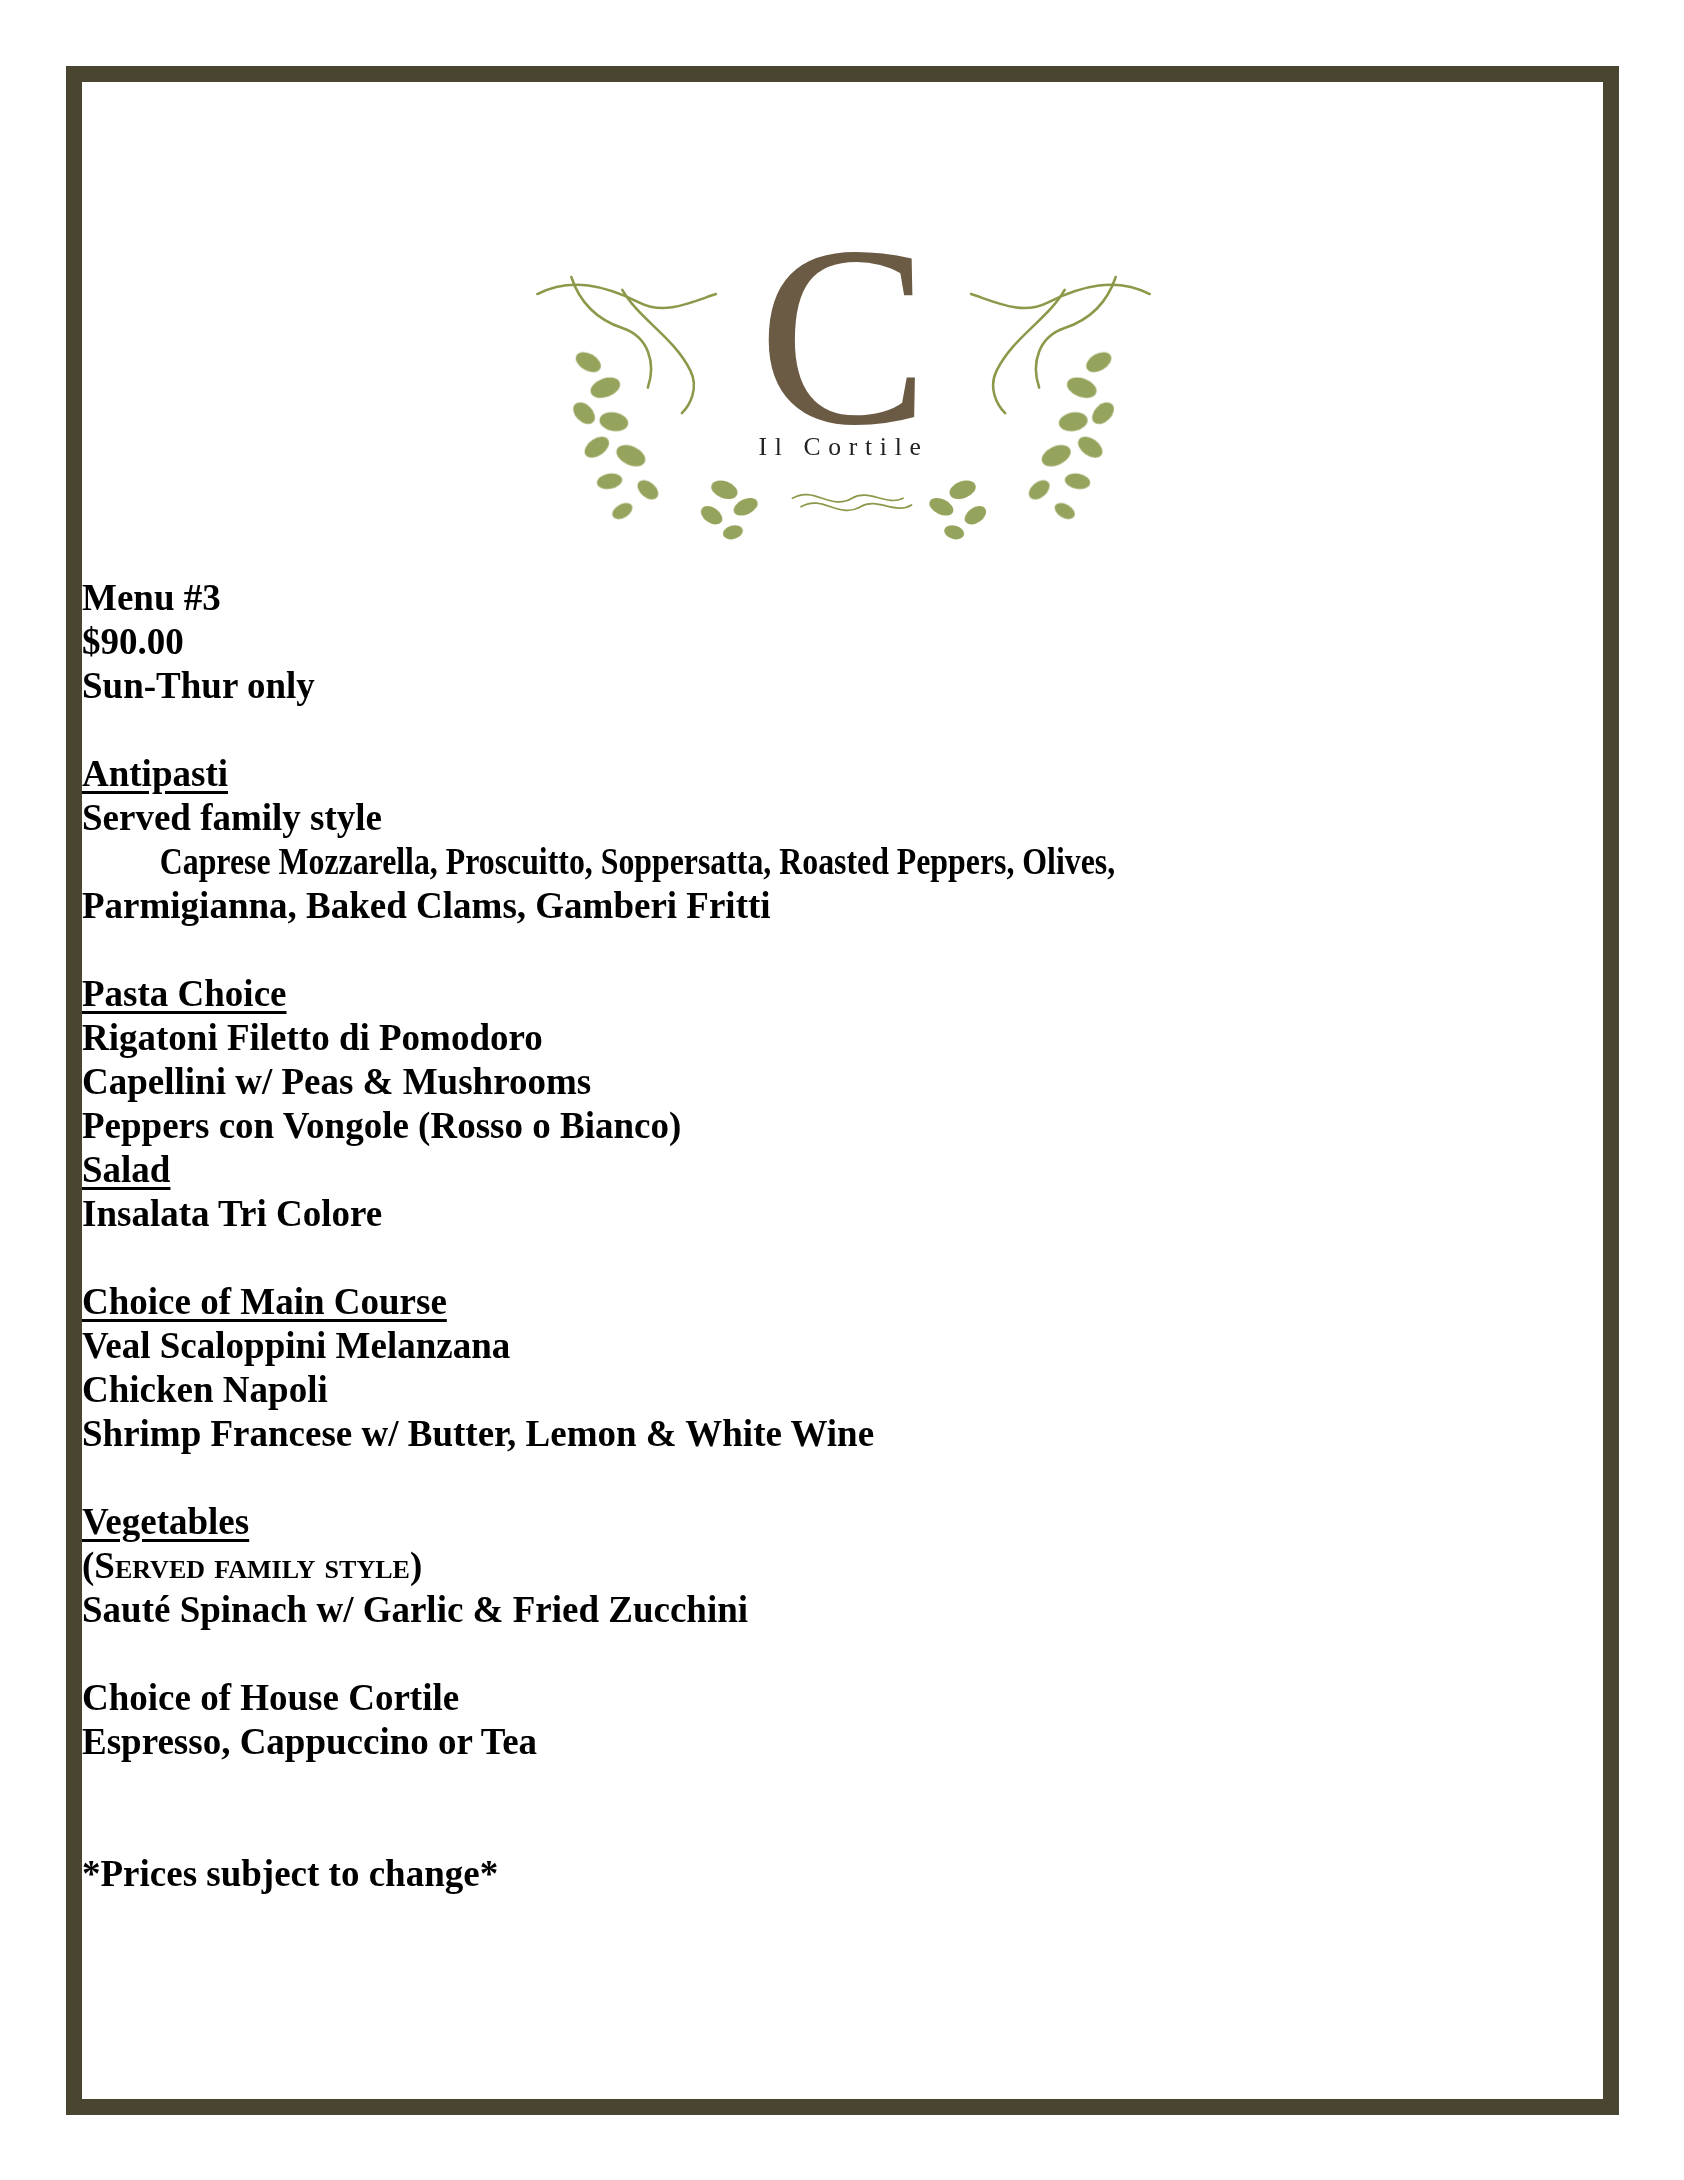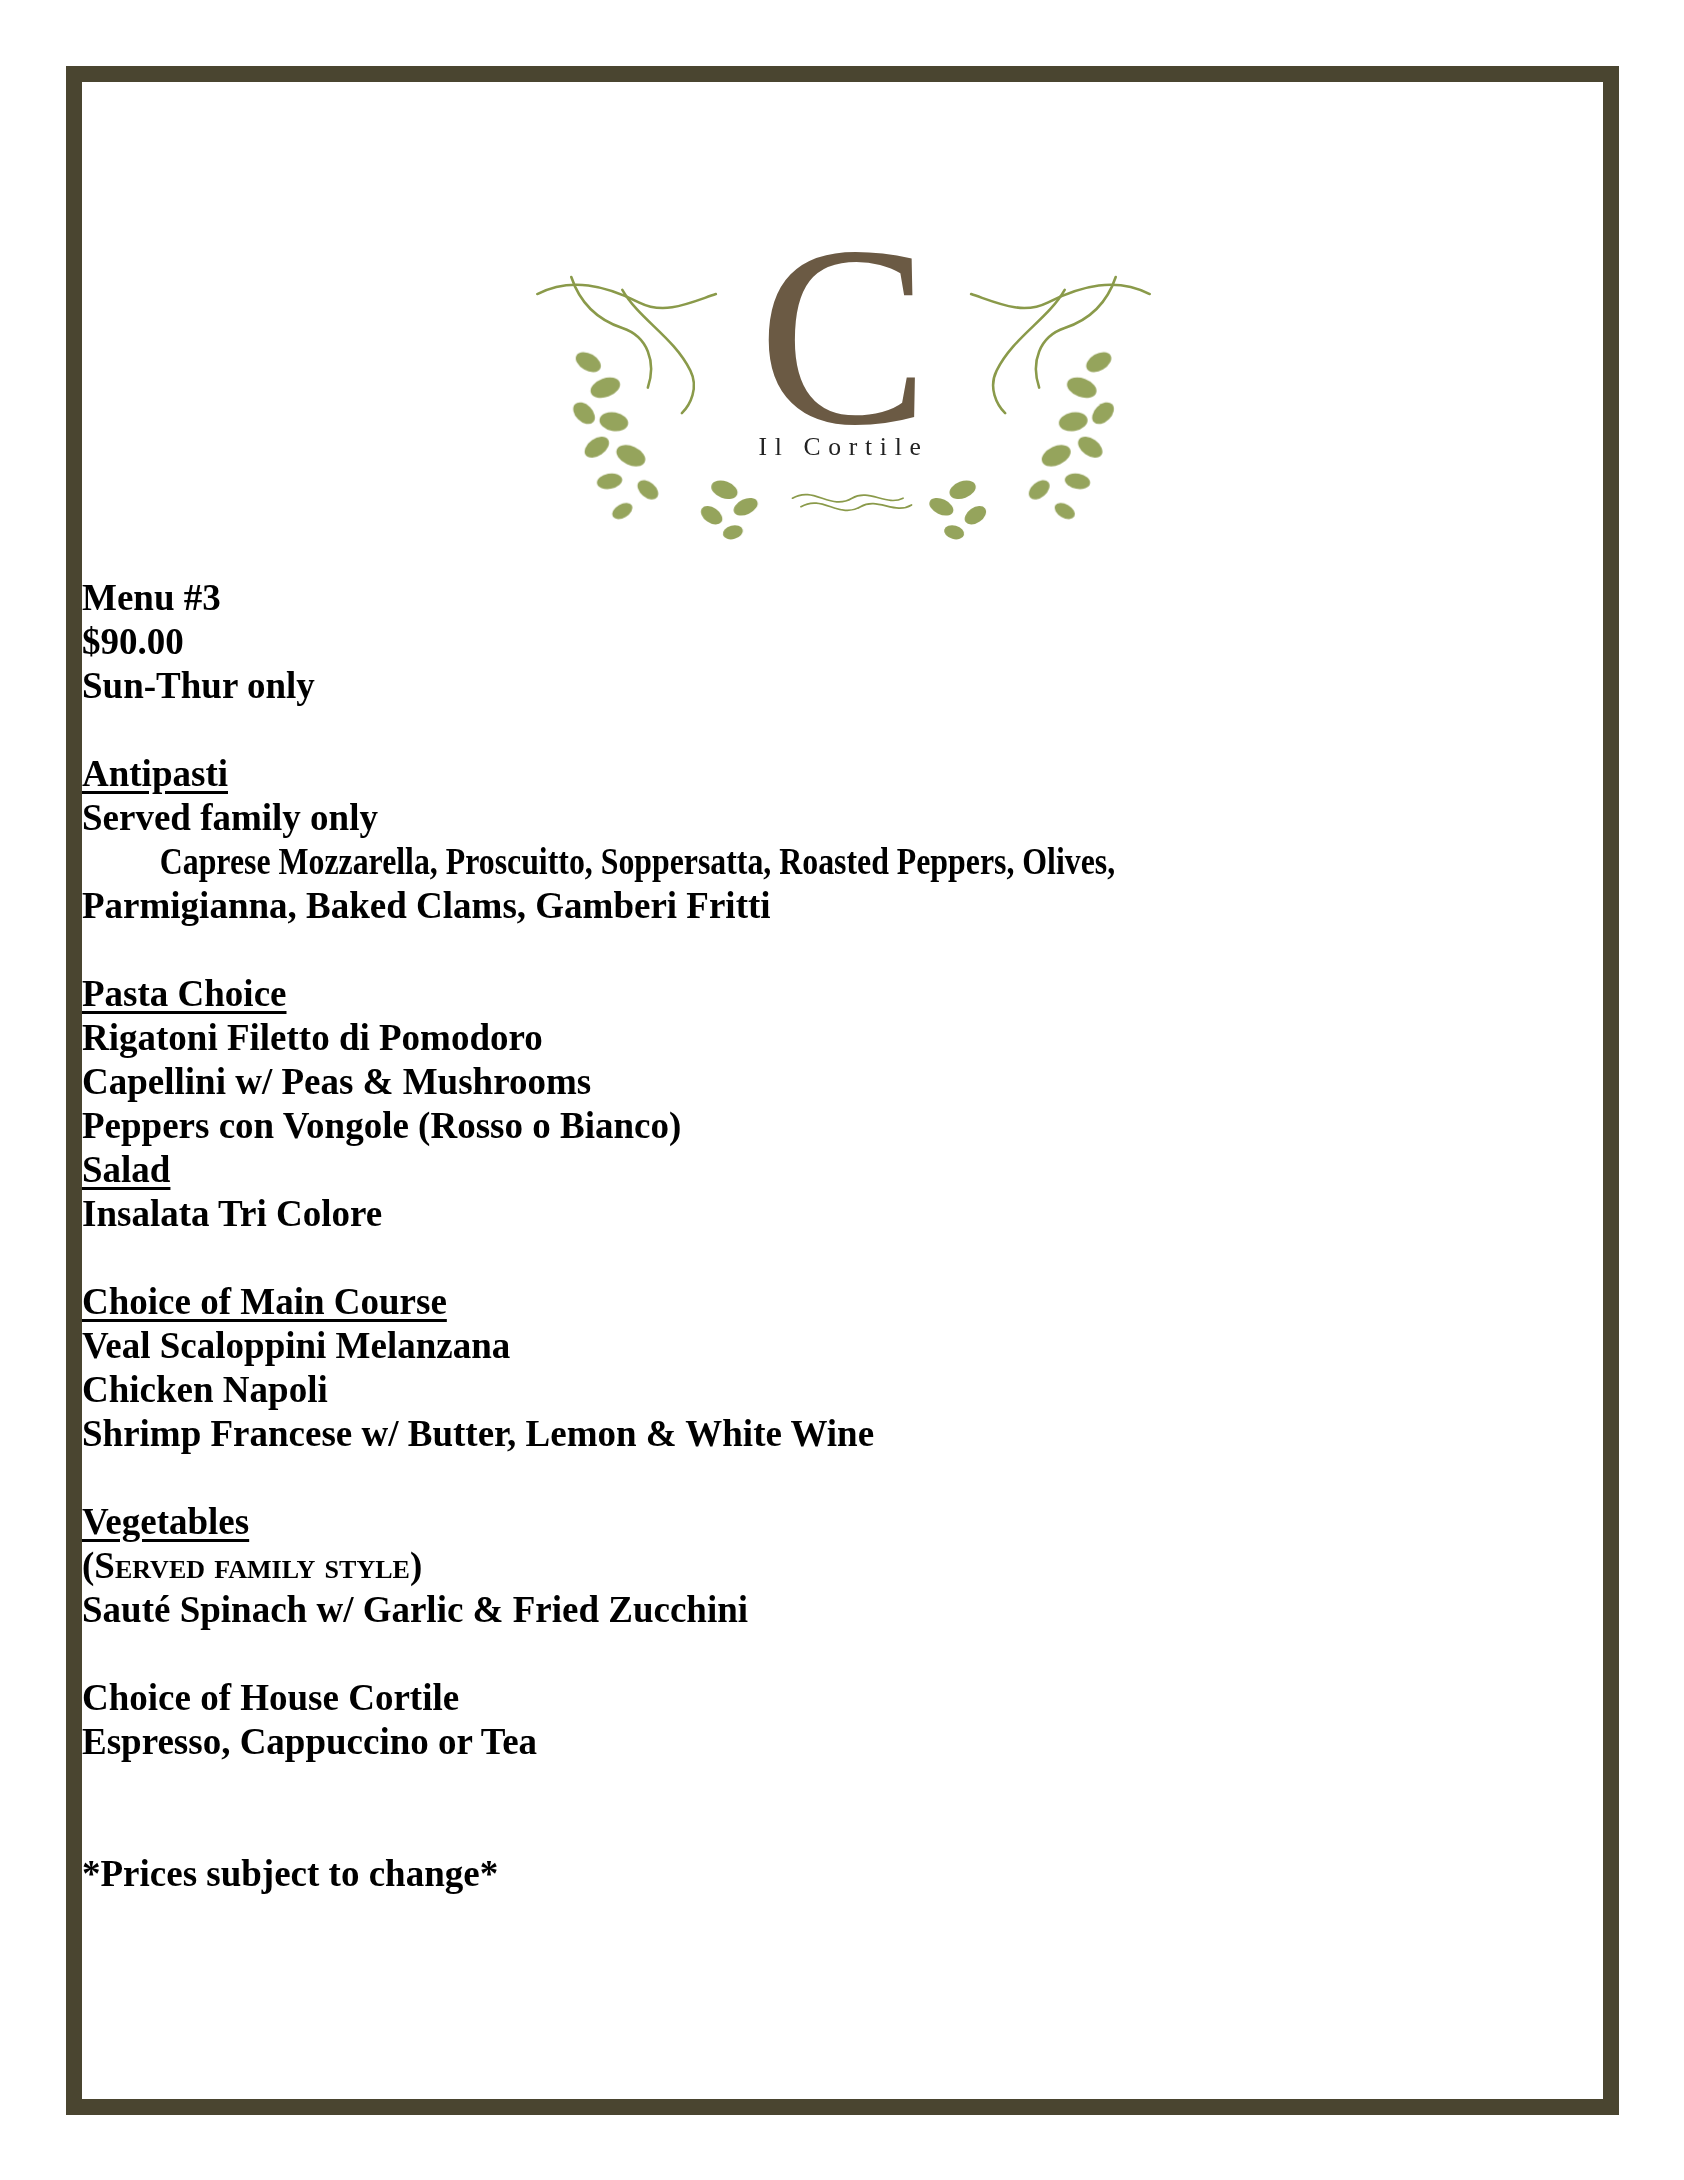--- a/index.html
+++ b/index.html
@@ -71,21 +71,21 @@
   <div class="logo-name">Il Cortile</div>
 </div>
 
 <div class="menu">
   <span class="line">Menu #3</span>
   <span class="line">$90.00</span>
   <span class="line">Sun-Thur only</span>
   <div class="gap"></div>
 
   <span class="line"><span class="heading">Antipasti</span></span>
-  <span class="line">Served family only</span>
+  <span class="line">Served family style</span>
   <span class="line"><span class="condensed">Caprese Mozzarella, Proscuitto, Soppersatta, Roasted Peppers, Olives,</span></span>
   <span class="line">Parmigianna, Baked Clams, Gamberi Fritti</span>
   <div class="gap"></div>
 
   <span class="line"><span class="heading">Pasta Choice</span></span>
   <span class="line">Rigatoni Filetto di Pomodoro</span>
   <span class="line">Capellini w/ Peas &amp; Mushrooms</span>
   <span class="line">Peppers con Vongole (Rosso o Bianco)</span>
   <span class="line"><span class="heading">Salad</span></span>
   <span class="line">Insalata Tri Colore</span>

